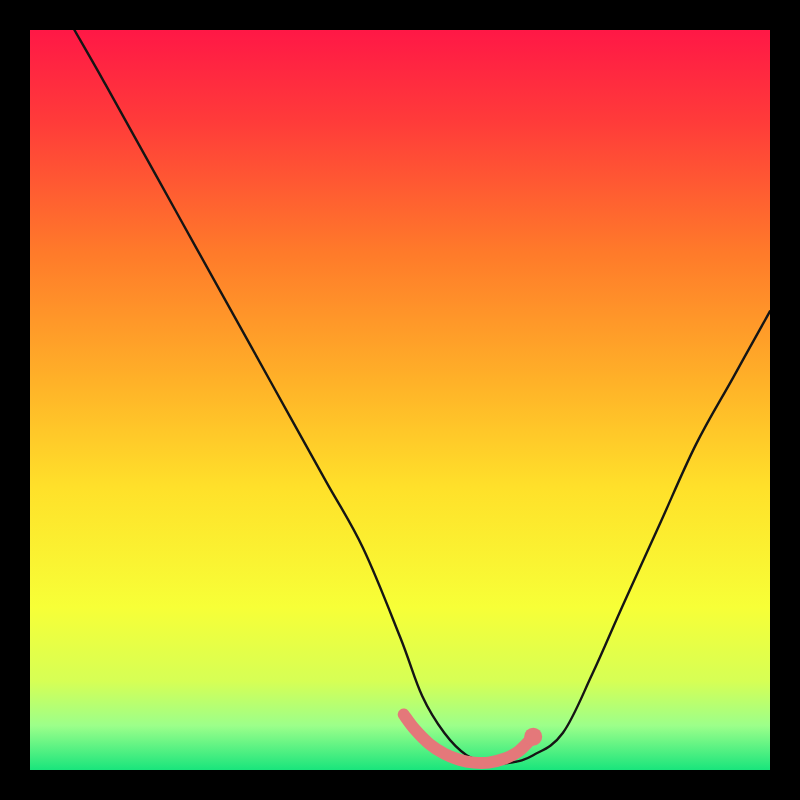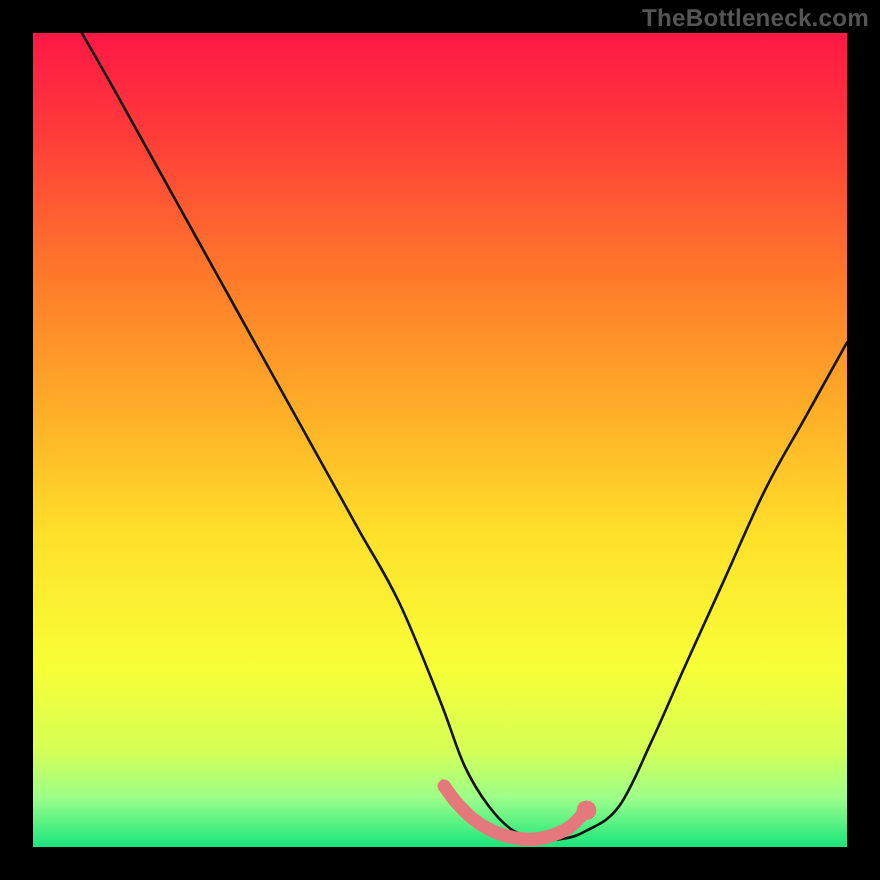--- a/index.html
+++ b/index.html
@@ -30,21 +30,20 @@
   svg {
     position: absolute;
     left: 0;
     top: 0;
   }
 </style>
 </head>
 <body>
 <div class="frame">
 
-<div class="watermark">TheBottleneck.com</div>
 
 <svg id="plot" width="800" height="800" viewBox="0 0 800 800">
   <defs>
     <linearGradient id="bg-grad" x1="0" y1="0" x2="0" y2="1">
           <stop offset="0%" stop-color="#ff1846"></stop>
           <stop offset="12%" stop-color="#ff3a3a"></stop>
           <stop offset="30%" stop-color="#ff7a2a"></stop>
           <stop offset="48%" stop-color="#ffb328"></stop>
           <stop offset="62%" stop-color="#ffe12a"></stop>
           <stop offset="78%" stop-color="#f7ff37"></stop>

